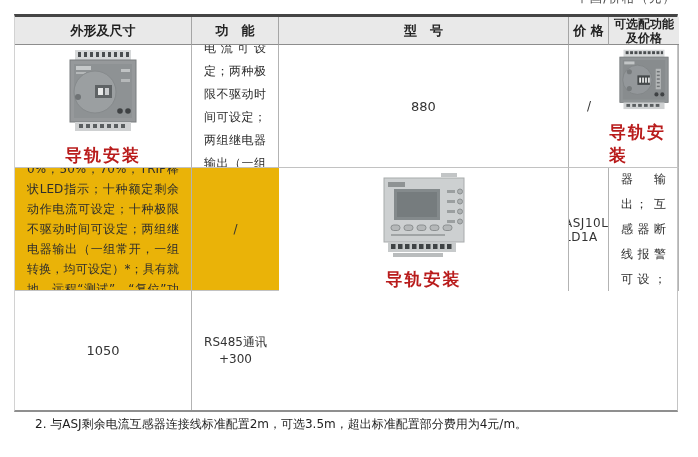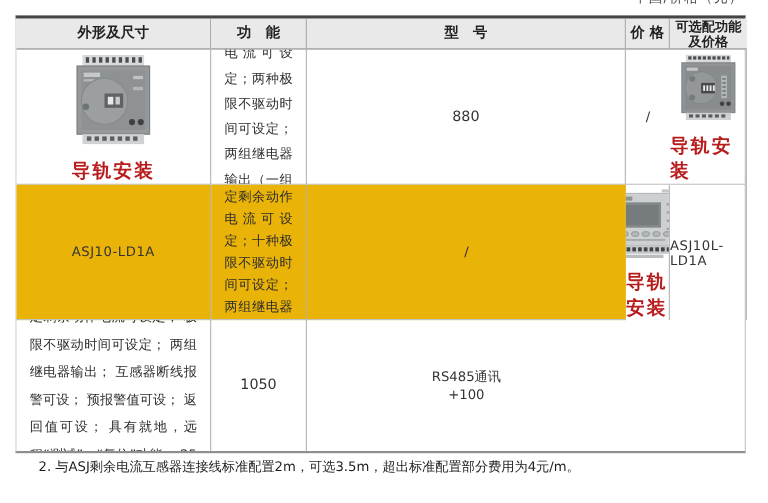--- a/index.html
+++ b/index.html
@@ -164,21 +164,20 @@
           <rect x="13" y="75" width="5" height="4"></rect>
             <rect x="21" y="75" width="5" height="4"></rect>
             <rect x="29" y="75" width="5" height="4"></rect>
             <rect x="37" y="75" width="5" height="4"></rect>
             <rect x="45" y="75" width="5" height="4"></rect>
             <rect x="53" y="75" width="5" height="4"></rect>
         </g>
       </svg>
       <div class="mount-caption">导轨安装</div>
     </div>
-    <div class="cell model-cell shaded">ASJ10-LD1A</div>
     <div class="cell fn-cell shaded r2">
       <div class="fn-text">1路A型剩余电流测量；30%，50%，70%，TRIP棒状LED指示；十种额定剩余动作电流可设定；十种极限不驱动时间可设定；两组继电器输出（一组常开，一组转换，均可设定）*；具有就地，远程“测试”、“复位”功能；</div>
     </div>
     <div class="cell opt-cell shaded last-col">/</div>
 
     <div class="cell photo-cell last-row r3">
       <svg width="90" height="86" viewBox="0 0 90 86">
         <rect x="62" y="0" width="16" height="4" fill="#c2c5c6"></rect>
         <rect x="5" y="5" width="80" height="64" fill="#cdd0d1" stroke="#a8abac"></rect>
         <rect x="9" y="9" width="17" height="5" fill="#8f9394"></rect>
@@ -217,21 +216,21 @@
         <rect x="14" y="80" width="50" height="4" fill="#b9bcbd"></rect>
       </svg>
       <div class="mount-caption">导轨安装</div>
     </div>
     <div class="cell model-cell last-row">ASJ10L-LD1A</div>
     <div class="cell fn-cell last-row r3">
       <div class="fn-text">一路A 型剩余电流测量； 额定剩余动作电流可设定； 极限不驱动时间可设定； 两组继电器输出； 互感器断线报警可设； 预报警值可设； 返回值可设； 具有就地，远程“测试”、“复位”功能； 25 条事件记录。</div>
     </div>
     <div class="cell price-cell last-row">1050</div>
     <div class="cell opt-cell last-col last-row">RS485通讯
-+100</div>
++300</div>
 
   </div>
 
   <div class="notes">
     <div class="note-line2"><span>2. 与ASJ剩余电流互感器连接线标准配置2m，可选3.5m，超出标准配置部分费用为4元/m。</span></div>
   </div>
 
 </div>
 
 </body></html>

